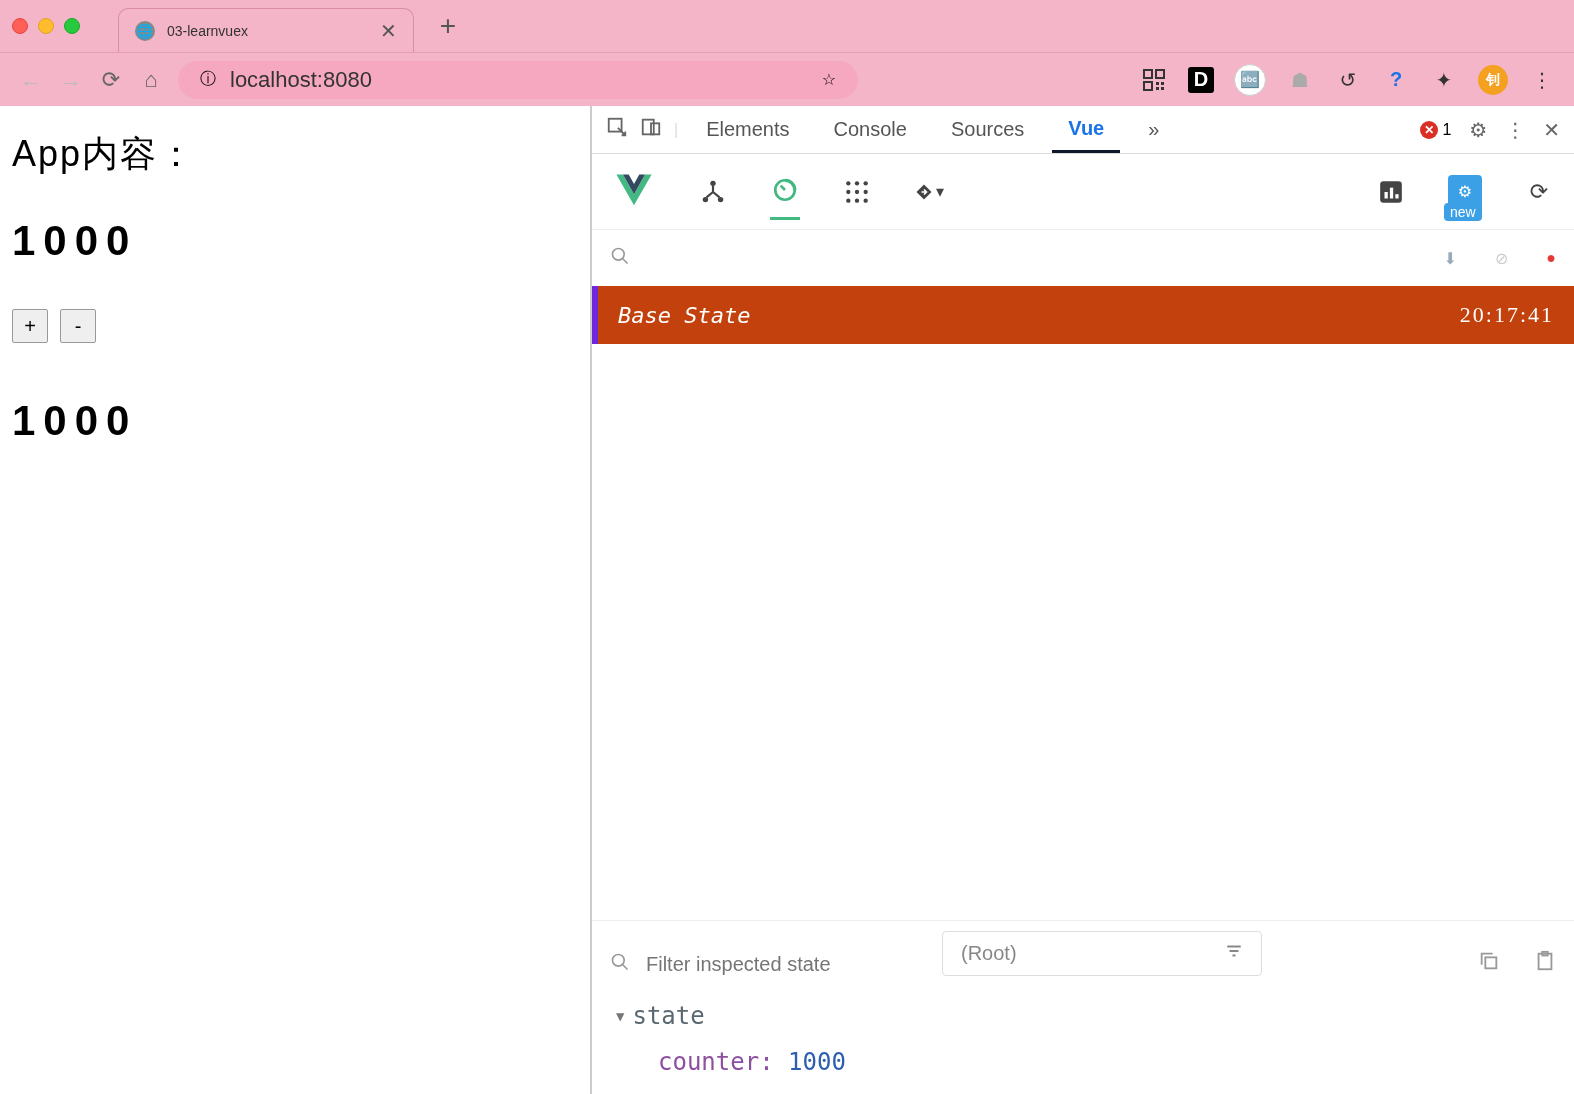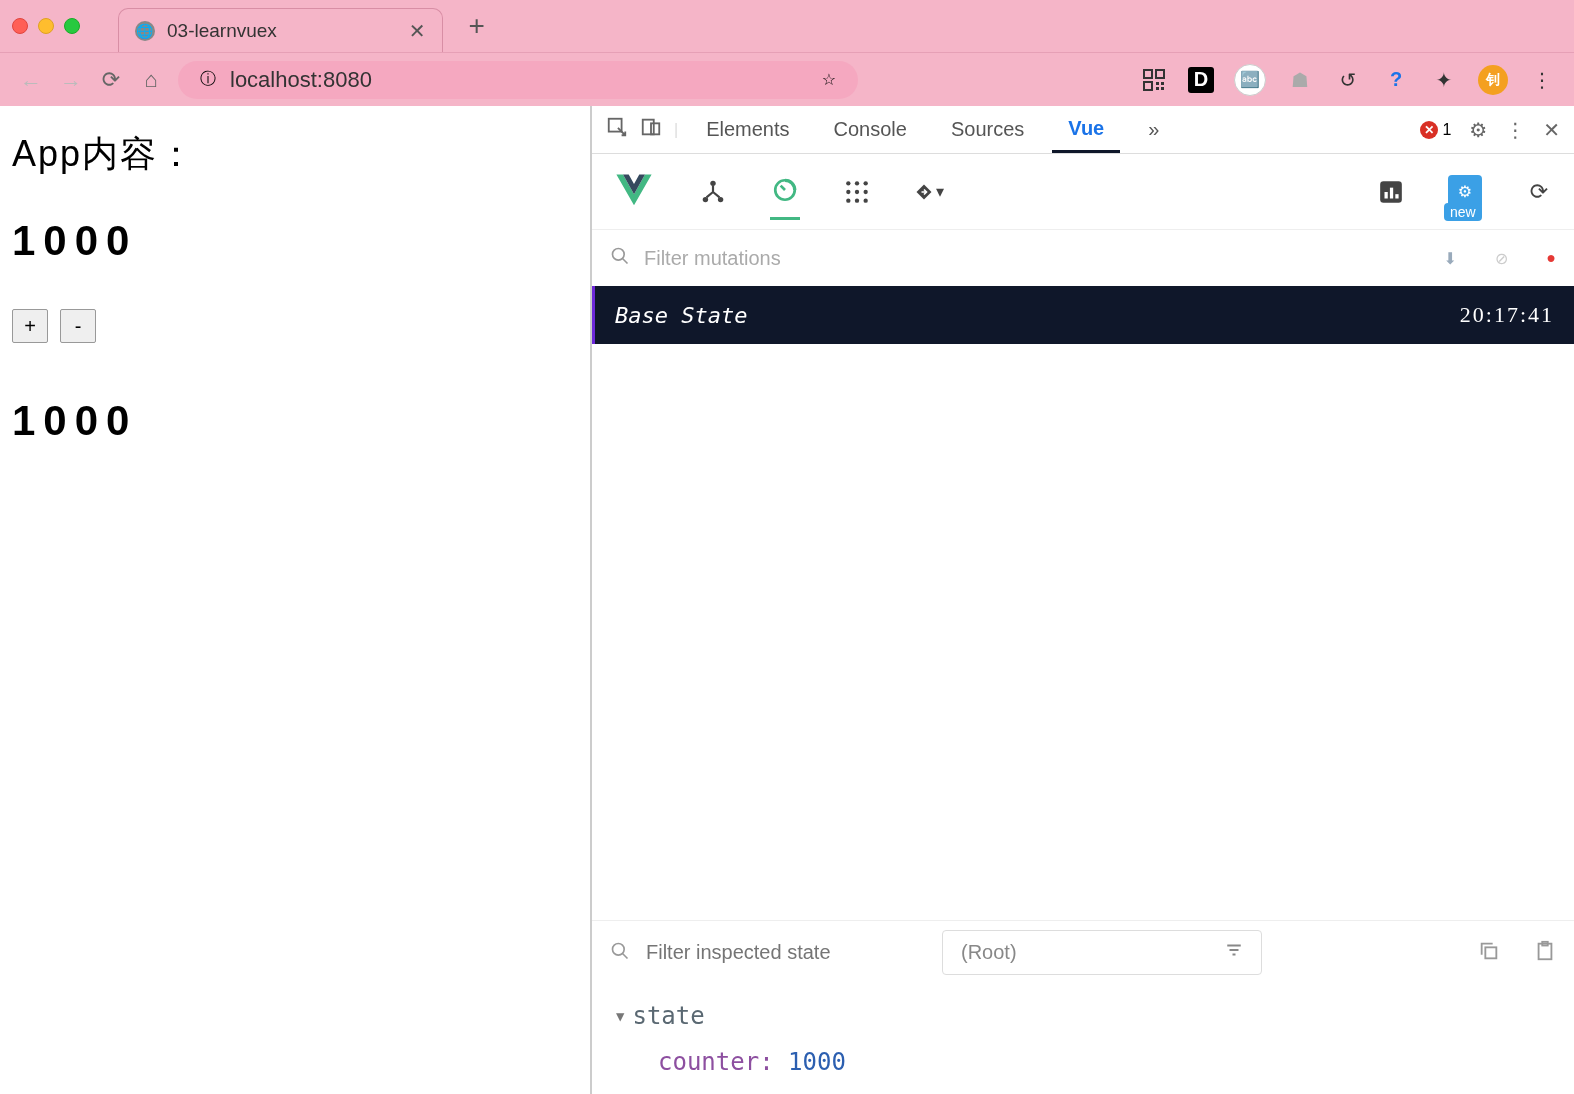--- a/index.html
+++ b/index.html
@@ -16,21 +16,21 @@
     .traffic-light { width: 16px; height: 16px; border-radius: 50%; }
     .tl-red { background: #ff5f56; border: 1px solid #e0443e; }
     .tl-yellow { background: #ffbd2e; border: 1px solid #dea123; }
     .tl-green { background: #27c93f; border: 1px solid #1aab29; }
     .tab {
       display: flex; align-items: center; background: #f5b5c8;
       border-radius: 10px 10px 0 0; padding: 10px 16px; gap: 12px;
       height: 44px; margin-top: 8px; border: 1px solid #d88ea5; border-bottom: none;
     }
     .tab-favicon { width: 20px; height: 20px; background: #888; border-radius: 50%; display: flex; align-items: center; justify-content: center; color: #fff; font-size: 14px; }
-    .tab-title { font-size: 19px; color: #333; }
+    .tab-title { font-size: 14px; color: #333; }
     .tab-close { font-size: 20px; color: #555; cursor: pointer; margin-left: 120px; }
     .new-tab { font-size: 28px; color: #555; margin-left: 18px; cursor: pointer; }
     .url-bar { display: flex; align-items: center; height: 54px; padding: 0 18px; gap: 14px; border-top: 1px solid #e6a0b6; }
     .nav-icon { width: 26px; height: 26px; display: flex; align-items: center; justify-content: center; color: #666; font-size: 22px; cursor: pointer; }
     .nav-icon.disabled { color: #bbb; }
     .url-box { flex: 0 0 auto; display: flex; align-items: center; background: #f5a8c0; border-radius: 24px; padding: 6px 22px; gap: 14px; width: 680px; }
     .url-text { font-size: 22px; color: #333; }
     .url-actions { display: flex; align-items: center; gap: 20px; margin-left: auto; }
     .ext-icon { width: 28px; height: 28px; display: flex; align-items: center; justify-content: center; font-size: 20px; color: #333; }
     .ext-avatar { width: 30px; height: 30px; border-radius: 50%; background: #f4a020; color: #fff; display: flex; align-items: center; justify-content: center; font-size: 14px; font-weight: bold; }
@@ -54,23 +54,23 @@
     .vt-icon { width: 30px; height: 30px; display: flex; align-items: center; justify-content: center; cursor: pointer; color: #444; font-size: 22px; }
     .vt-icon.active { color: #42b883; border-bottom: 3px solid #42b883; padding-bottom: 26px; margin-top: 26px; }
     .vt-right { margin-left: auto; display: flex; align-items: center; gap: 42px; }
     .settings-active { background: #3ba0e6; color: #fff; width: 34px; height: 34px; border-radius: 4px; display: flex; align-items: center; justify-content: center; position: relative; }
     .new-badge { position: absolute; top: 28px; left: -4px; background: #3ba0e6; color: #fff; font-size: 14px; padding: 1px 6px; border-radius: 4px; }
     .filter-bar { display: flex; align-items: center; height: 56px; padding: 0 18px; gap: 14px; }
     .filter-bar input { border: none; outline: none; font-size: 20px; flex: 1; color: #333; }
     .filter-bar input::placeholder { color: #aaa; }
     .filter-right { display: flex; gap: 38px; margin-left: auto; }
     .mutation-list { flex: 0 0 250px; }
-    .mutation-item { display: flex; align-items: center; justify-content: space-between; padding: 16px 20px; background: #0f172a; color: #fff; font-family: Menlo, monospace; font-size: 22px; font-style: italic; border-left: 3px solid #6d28d9; }
+    .mutation-item { display: flex; align-items: center; justify-content: space-between; padding: 16px 20px; background: #c2410c; color: #fff; font-family: Menlo, monospace; font-size: 22px; font-style: italic; border-left: 6px solid #6d28d9; }
     .mutation-time { font-style: normal; font-family: Liberation Serif, serif; letter-spacing: 2px; }
-    .state-filter { display: flex; align-items: center; height: 64px; padding: 8px 18px; gap: 16px; border-top: 1px solid #eee; }
+    .state-filter { display: flex; align-items: flex-end; height: 64px; padding: 8px 18px; gap: 16px; border-top: 1px solid #eee; }
     .state-filter input { border: none; outline: none; font-size: 20px; flex: 0 0 280px; }
     .root-select { border: 1px solid #ddd; border-radius: 4px; padding: 10px 18px; font-size: 20px; color: #888; width: 320px; display: flex; align-items: center; justify-content: space-between; }
     .state-filter-right { margin-left: auto; display: flex; gap: 34px; }
     .state-tree { padding: 18px 24px; font-family: Menlo, monospace; font-size: 24px; }
     .state-key { color: #5a6872; display: flex; align-items: center; gap: 8px; }
     .state-prop { margin-left: 42px; margin-top: 18px; }
     .prop-name { color: #8d4fa0; }
     .prop-value { color: #2c5fb0; }
     .triangle { font-size: 14px; color: #777; }
   </style>
@@ -226,21 +226,20 @@
       </div>
     </div>
 
     <div class="filter-bar">
       <span style="color:#999">
         <svg width="20" height="20" viewBox="0 0 24 24" fill="none" stroke="currentColor" stroke-width="2">
             <circle cx="10" cy="10" r="7"></circle>
             <path d="M15 15 L21 21"></path>
           </svg>
       </span>
-      <input placeholder="Filter mutations" style="">
       <div class="filter-right">
         <span style="color:#9ab">⬇</span>
         <span style="color:#ccc">⊘</span>
         <span style="color:#e53935">●</span>
       </div>
     </div>
 
     <div class="mutation-list">
       <div class="mutation-item">
         <span>Base State</span>

